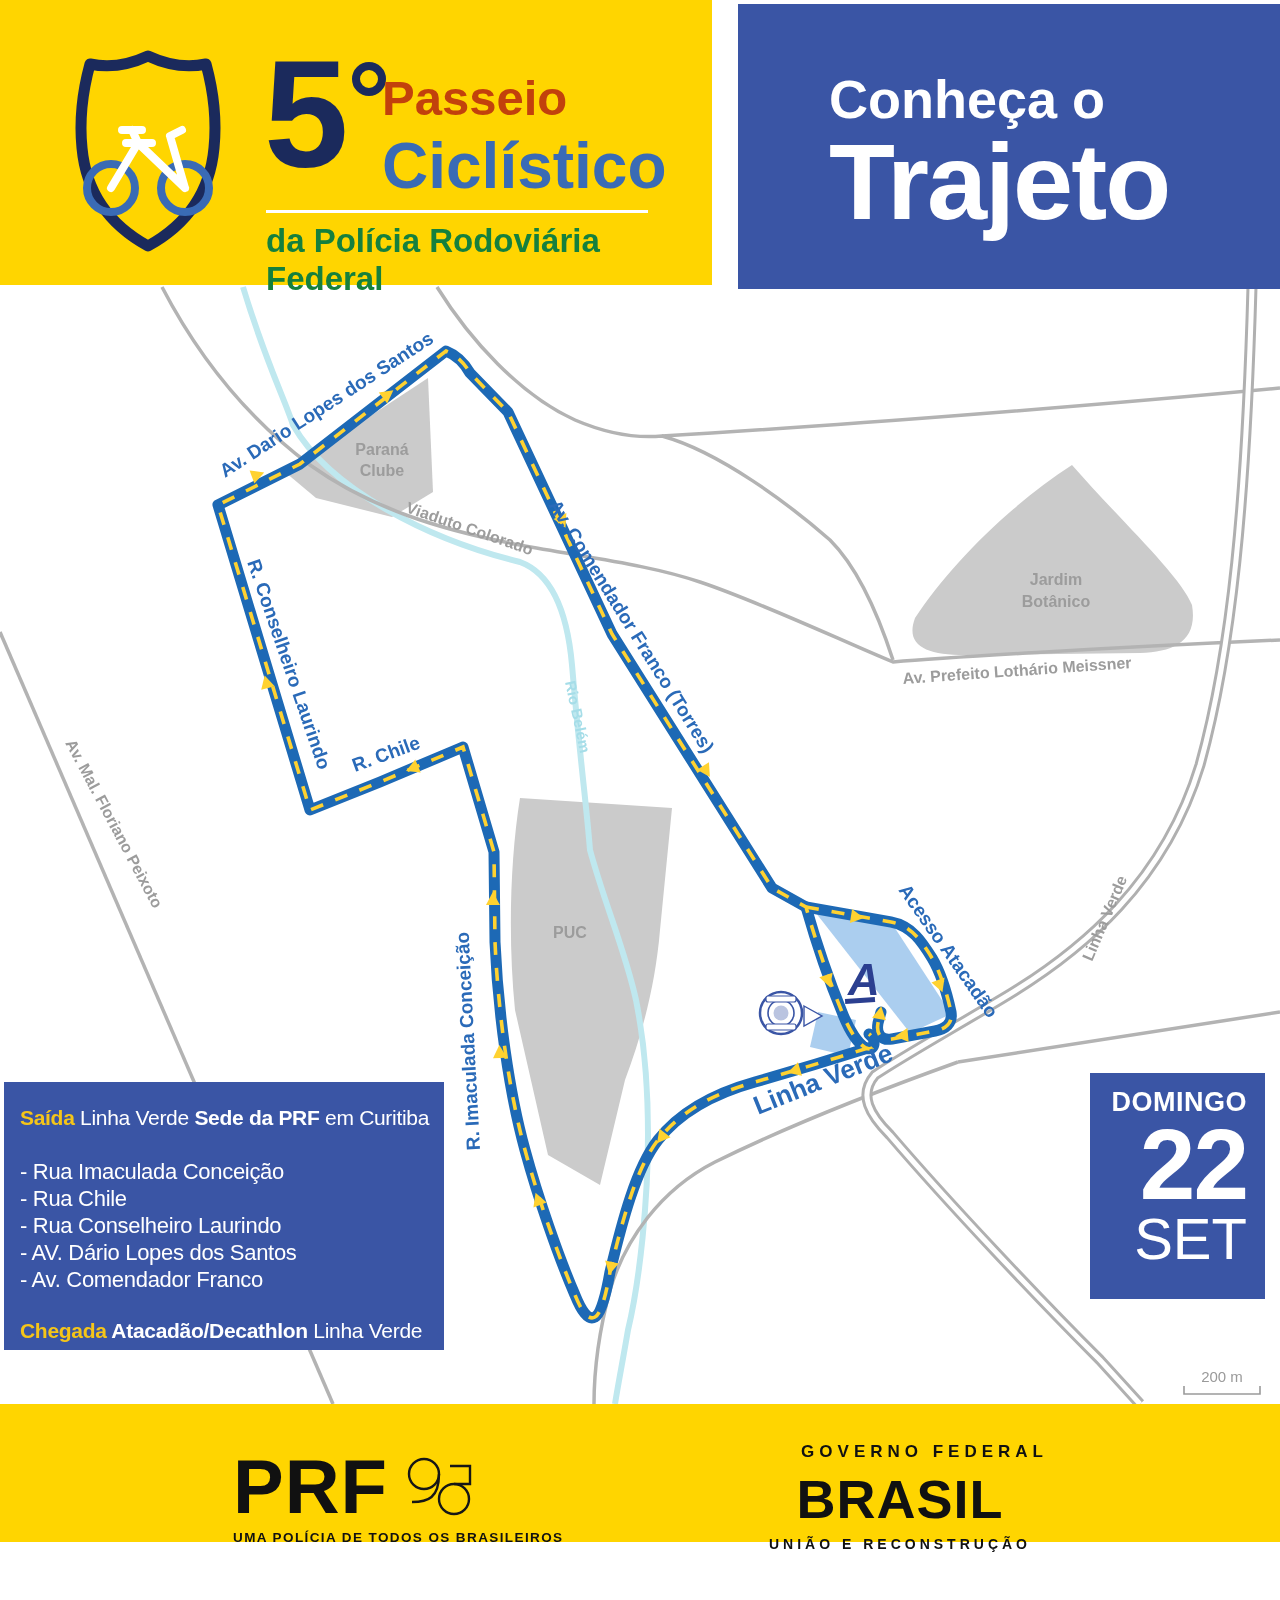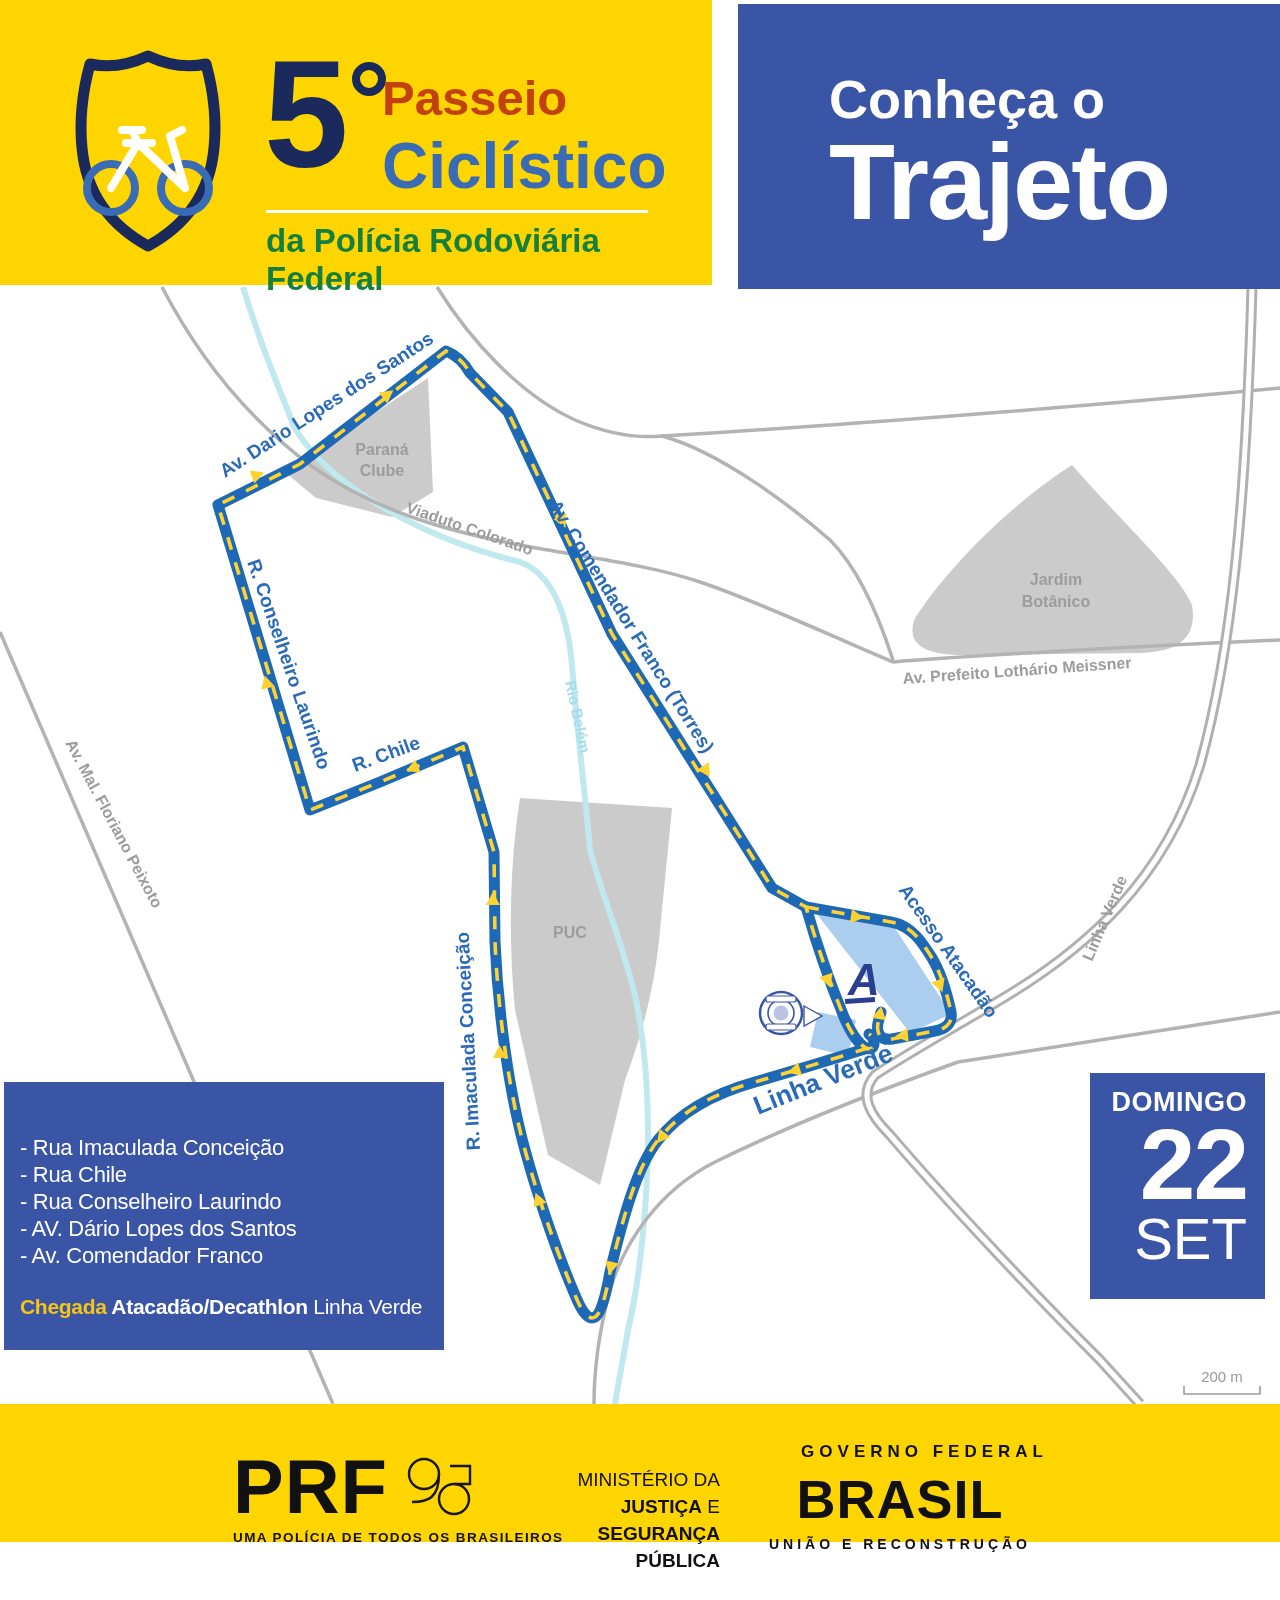--- a/index.html
+++ b/index.html
@@ -192,20 +192,23 @@
     <div class="hdr-t2">Ciclístico</div>
     <div class="hdr-rule"></div>
     <div class="hdr-sub">da Polícia Rodoviária Federal</div>
   </div>
   <div class="hdr-right">
     <div class="small">Conheça o</div>
     <div class="big">Trajeto</div>
   </div>
 
   <div class="info-blue">
+    <div>
+      <span class="key">Saída</span><span> Linha Verde </span><span class="b">Sede da PRF</span><span> em Curitiba</span>
+    </div>
     <div class="info-items">
       <div>- Rua Imaculada Conceição</div>
       <div>- Rua Chile</div>
       <div>- Rua Conselheiro Laurindo</div>
       <div>- AV. Dário Lopes dos Santos</div>
       <div>- Av. Comendador Franco</div>
     </div>
     <div class="info-chegada">
       <span class="key">Chegada</span><span class="b"> Atacadão/Decathlon</span><span> Linha Verde</span>
     </div>
@@ -225,25 +228,20 @@
           <g fill="none" stroke="#161616" stroke-width="2.4">
             <circle cx="24" cy="18" r="15"></circle>
             <path d="M 39,18 C 39,42 28,46 12,46"></path>
             <circle cx="54" cy="43" r="15"></circle>
             <path d="M 54,28 L 70,28 L 70,10 L 50,10"></path>
           </g>
         </svg>
       </div>
       <div class="prf-tag">UMA POLÍCIA DE TODOS OS BRASILEIROS</div>
     </div>
-    <div class="ministry">
-      <div>MINISTÉRIO DA</div>
-      <div><span class="b">JUSTIÇA</span><span> E</span></div>
-      <div class="b">SEGURANÇA PÚBLICA</div>
-    </div>
     <div class="gov">
       <div class="top">GOVERNO FEDERAL</div>
       <div class="logo">BRASIL</div>
       <div class="bottom">UNIÃO E RECONSTRUÇÃO</div>
     </div>
   </div>
 
 </div>
 
 </body></html>

